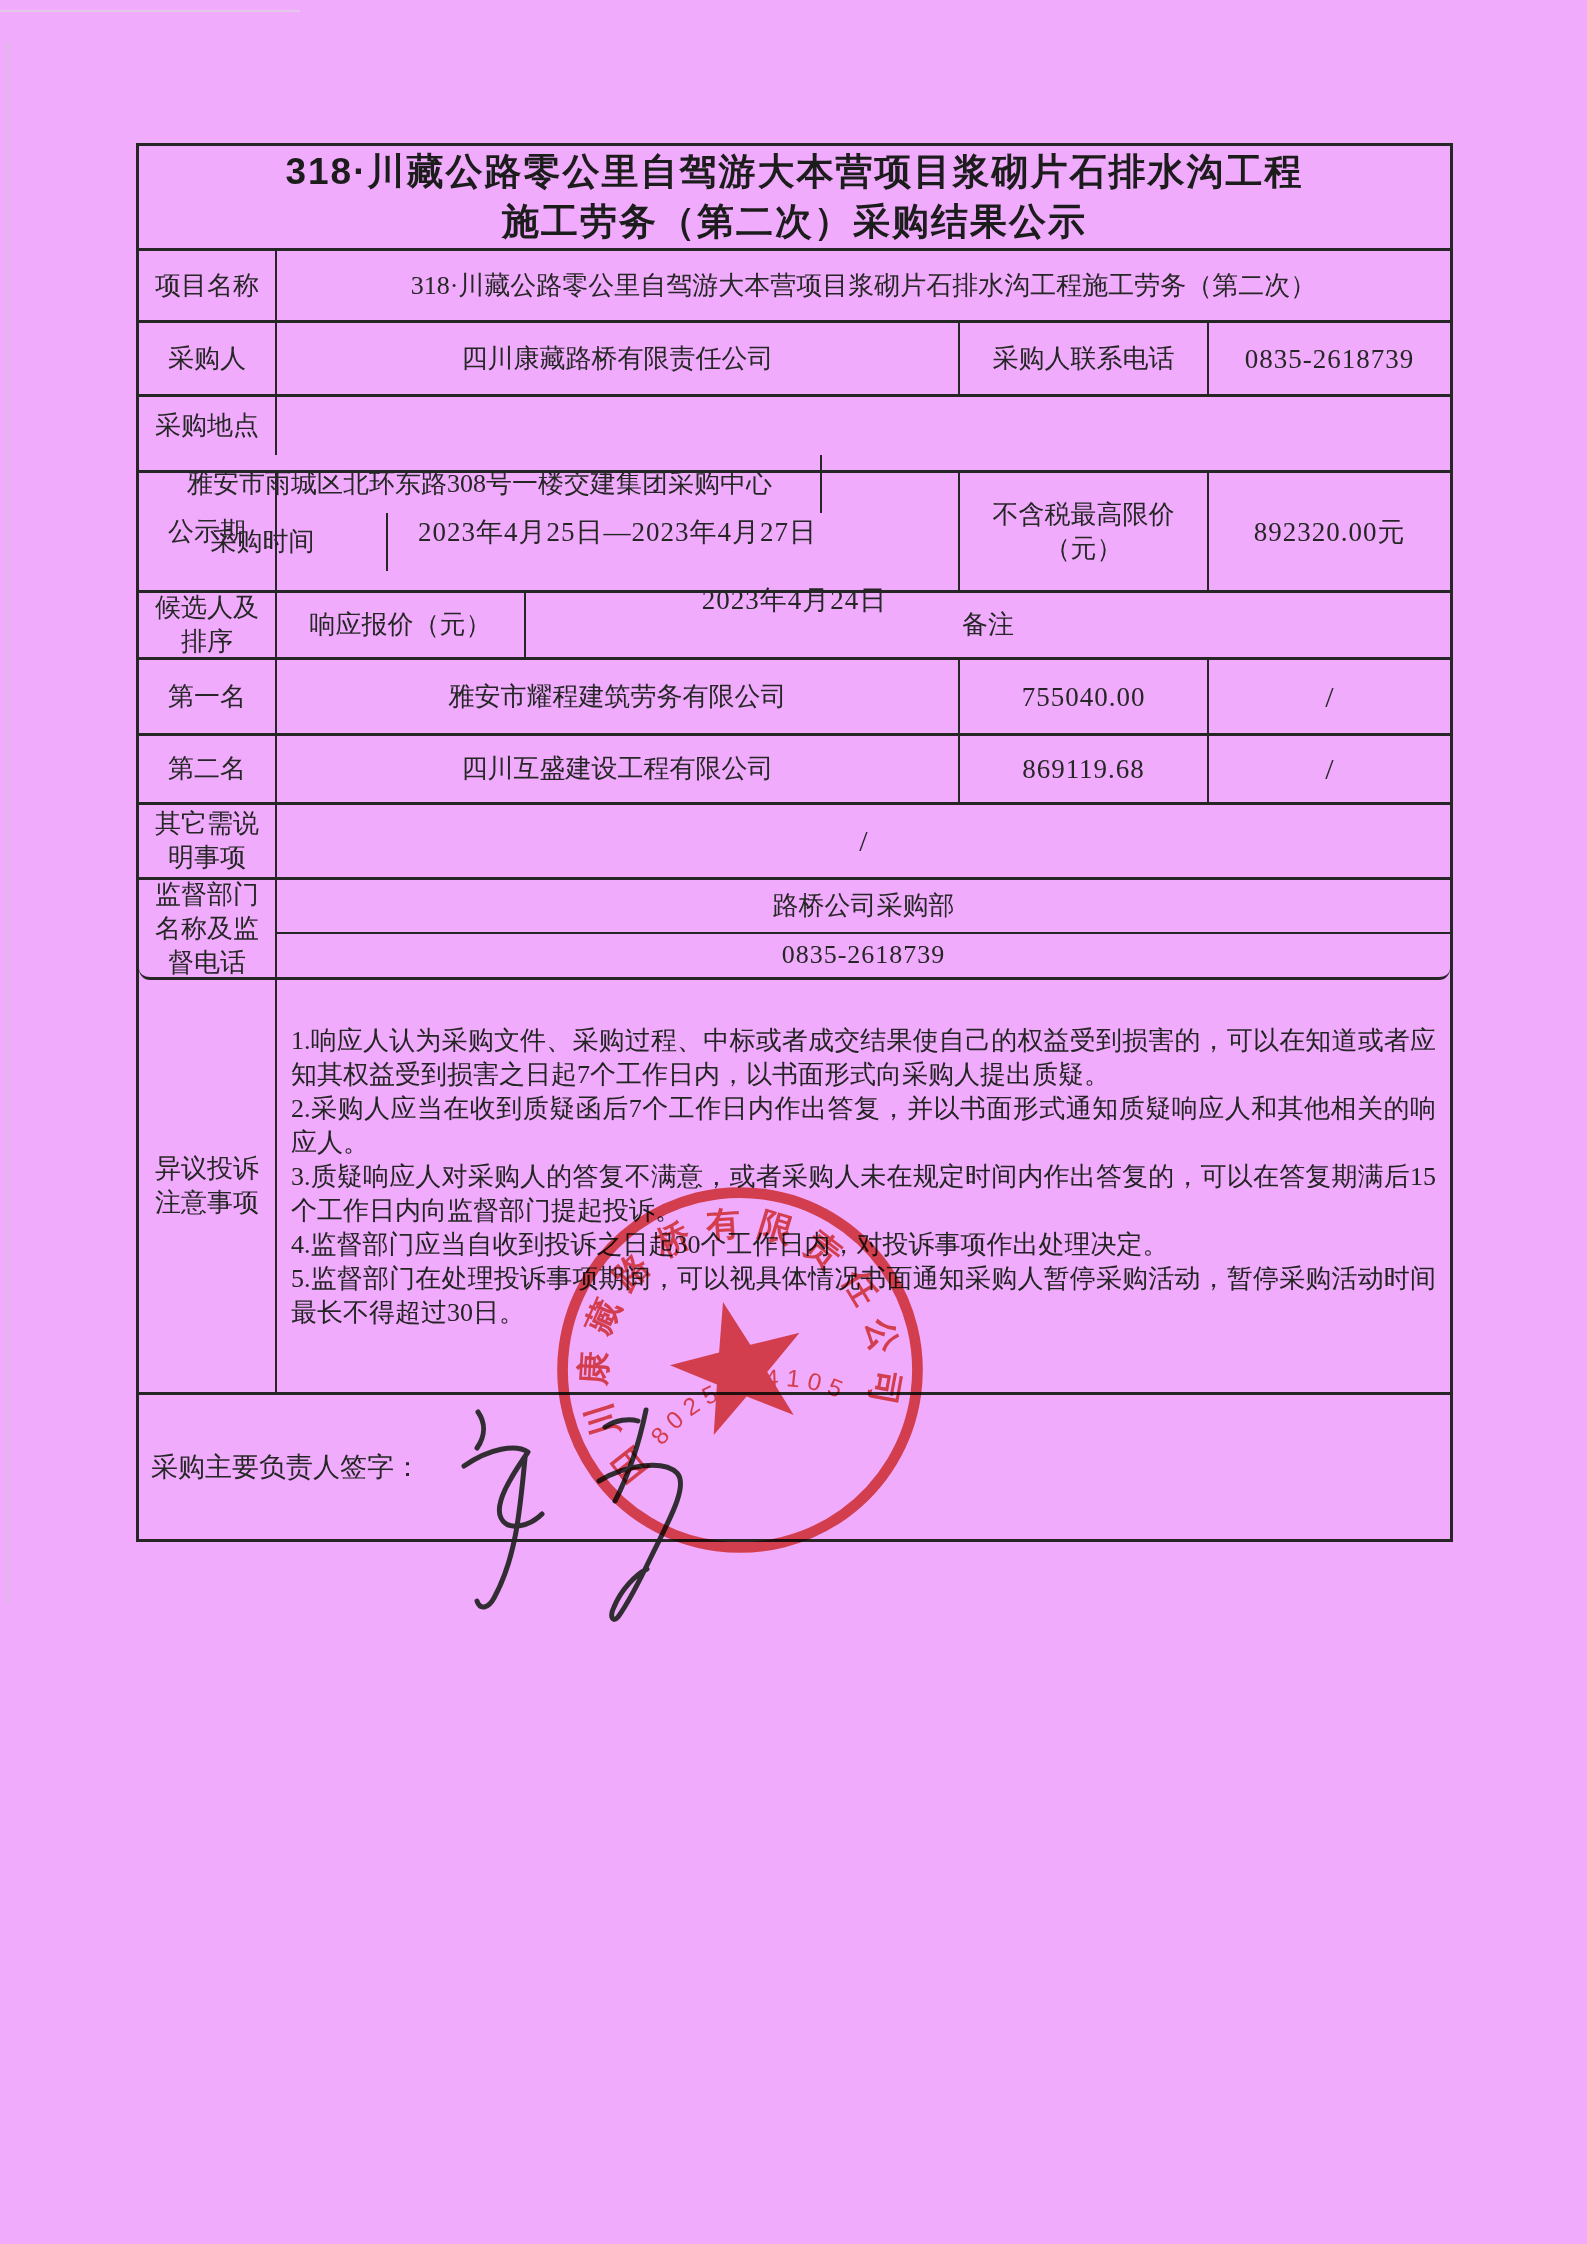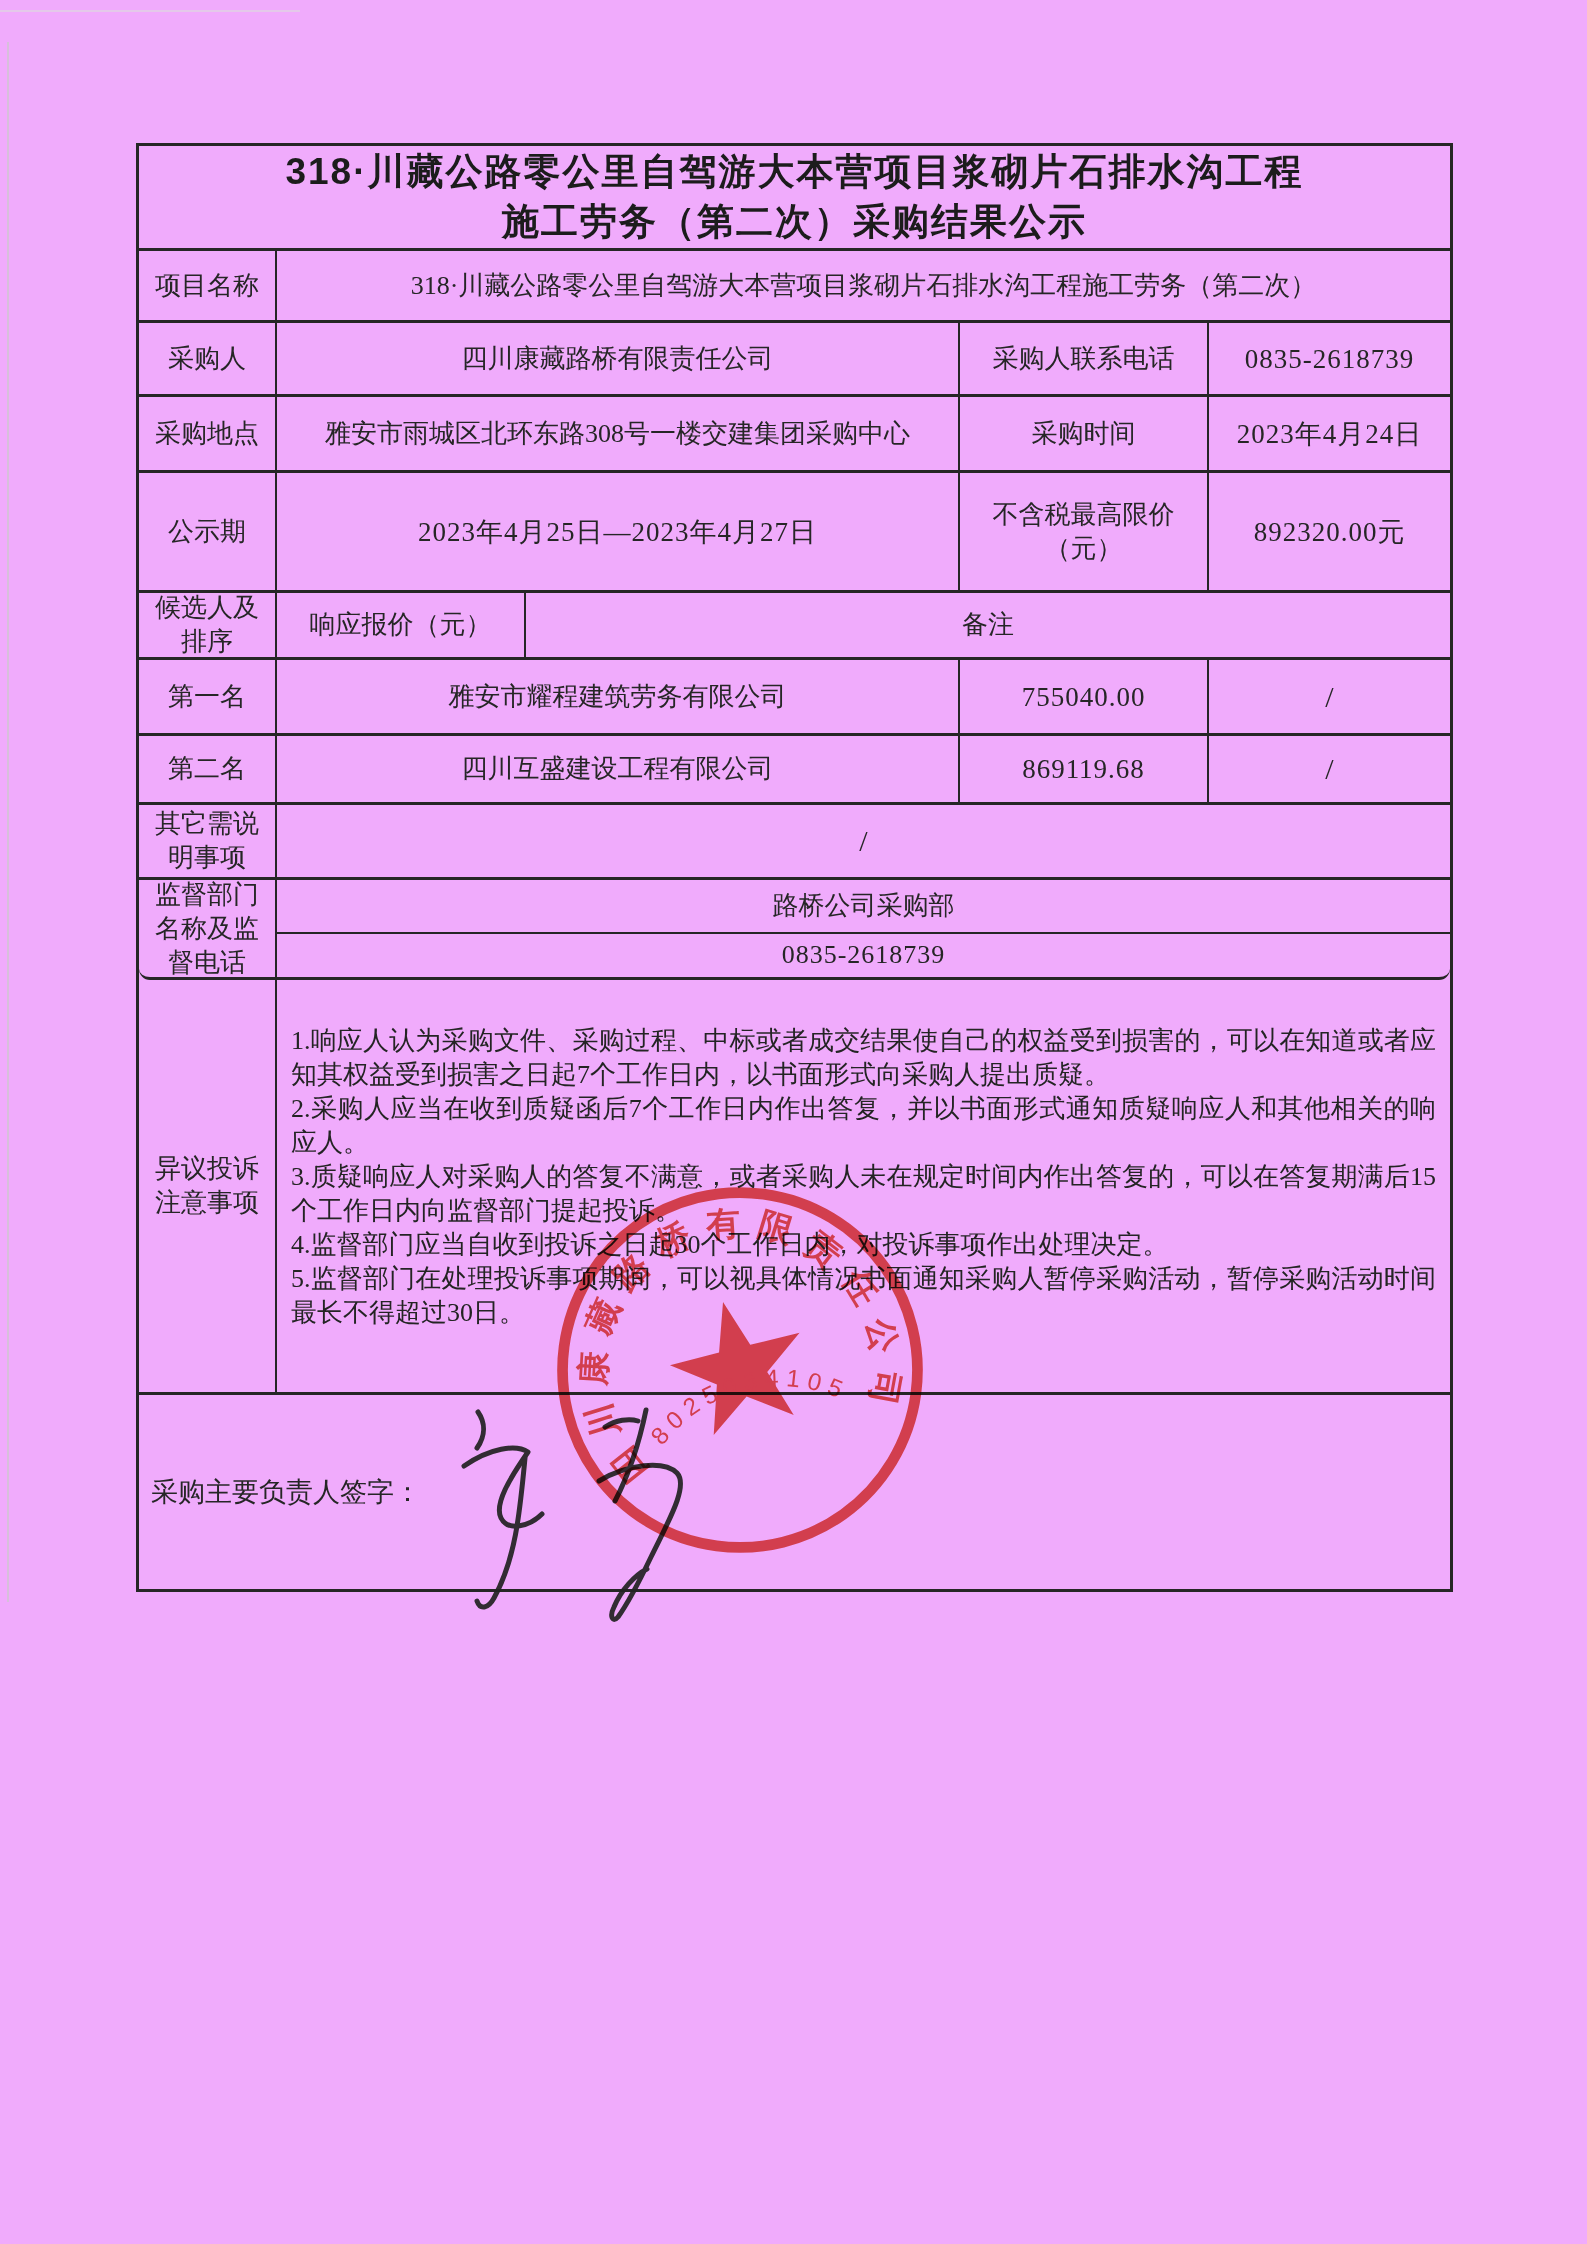--- a/index.html
+++ b/index.html
@@ -31,23 +31,23 @@
   .c3{width:249px;flex:none;}
   .c4{flex:1;}
   .cmerge{flex:1;}
   .num{font-size:27px;letter-spacing:1px;}
   .slash{font-size:30px;}
 
   .title-row{height:105px;flex-direction:column;align-items:center;justify-content:center;
              font-family:"Liberation Sans","DejaVu Sans",sans-serif;font-weight:700;}
   .title-line{font-size:37px;line-height:50px;letter-spacing:2px;text-align:center;color:#1c1c1c;}
 
-  .r1{height:72px;} .r2{height:74px;} .r3{height:76px;} .r4{height:120px;}
+  .r1{height:72px;} .r2{height:74px;} .r3{height:76px;flex-direction:column;} .r4{height:120px;}
   .r5{height:67px;} .r6{height:76px;} .r7{height:69px;} .r8{height:75px;}
-  .r9{height:100px;border-radius:11px;} .r10{height:415px;} .r11{height:194px;}
+  .r9{height:100px;border-radius:11px;} .r10{height:415px;} .r11{height:144px;}
 
   .subcol{flex:1;display:flex;flex-direction:column;}
   .subrow{box-sizing:border-box;display:flex;align-items:center;justify-content:center;font-size:26px;}
   .subrow.a{height:63px;border-bottom:2px solid #262626;}
   .subrow.b{height:51px;}
 
   .objection-body{flex:1;box-sizing:border-box;padding:44px 14px 10px 14px;
                   display:block;text-align:left;}
   .objection-body p{margin:0;font-size:26px;line-height:34px;color:#242424;text-align:justify;}
 

